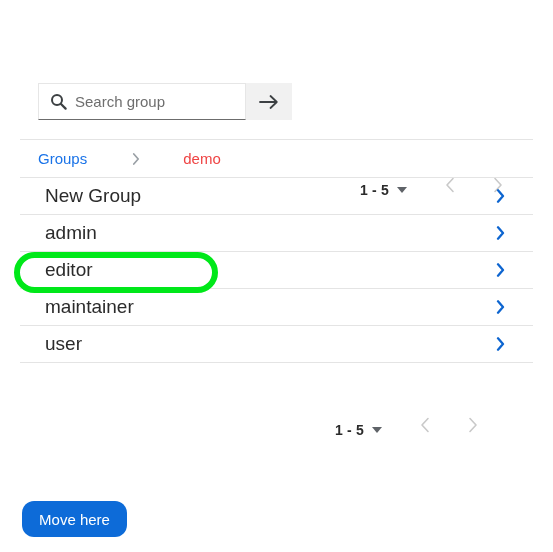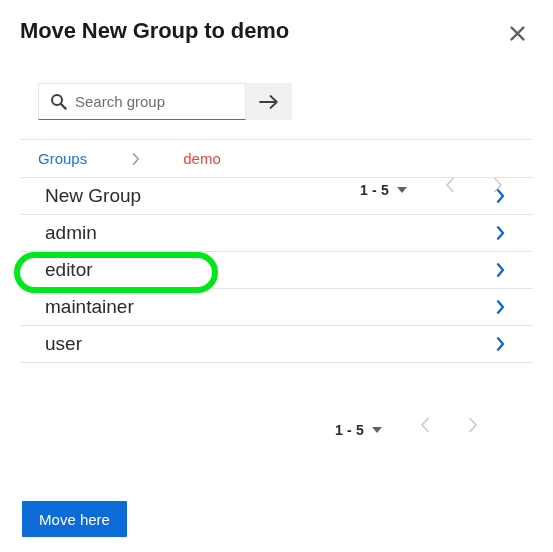--- a/index.html
+++ b/index.html
@@ -231,21 +231,21 @@
   
   .move-here-button {
     position: absolute;
     left: 22px;
     top: 501px;
     width: 105px;
     height: 36px;
     background: #0d6bd8;
     color: #ffffff;
     border: none;
-    border-radius: 1px;
+    border-radius: 12px;
     font-family: "Liberation Sans", sans-serif;
     font-size: 15px;
     cursor: pointer;
     padding: 0;
   }
 
   
   .highlight-ring {
     position: absolute;
     left: 14px;
@@ -256,28 +256,20 @@
     border-radius: 22px;
     box-sizing: border-box;
     pointer-events: none;
   }
 </style>
 </head>
 <body>
 
 <div id="dialog">
 
-  <div class="dialog-header">
-    <div class="dialog-title">Move New Group to demo</div>
-    <div class="close-button">
-      <svg width="15" height="15" viewBox="0 0 15 15" aria-hidden="true">
-        <path d="M1.6 1.6 L13.4 13.4 M13.4 1.6 L1.6 13.4" stroke="currentColor" stroke-width="2.4" stroke-linecap="round"></path>
-      </svg>
-    </div>
-  </div>
 
   <div class="search-row">
     <div class="search-wrap">
       <div class="search-field">
         <span class="search-icon">
           <svg width="17" height="17" viewBox="0 0 17 17" aria-hidden="true">
             <circle cx="7" cy="7" r="5" fill="none" stroke="currentColor" stroke-width="2"></circle>
             <path d="M11 11 L15.6 15.6" stroke="currentColor" stroke-width="2.2" stroke-linecap="round"></path>
           </svg>
         </span>

